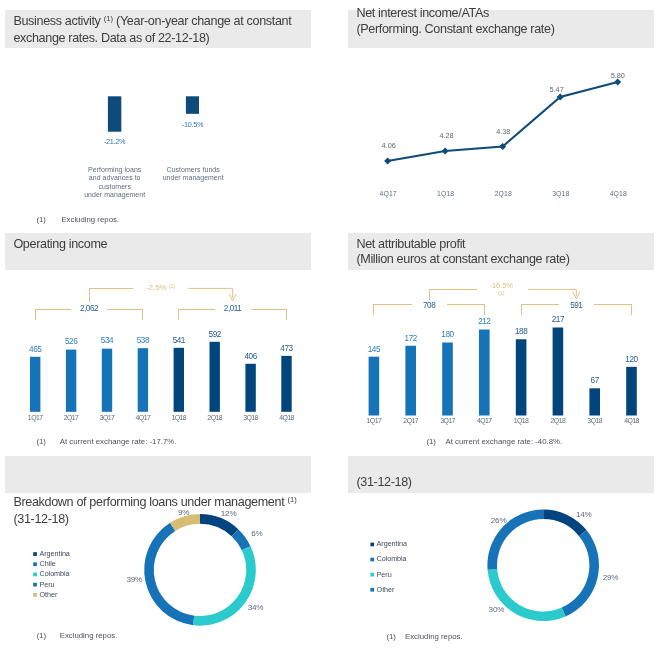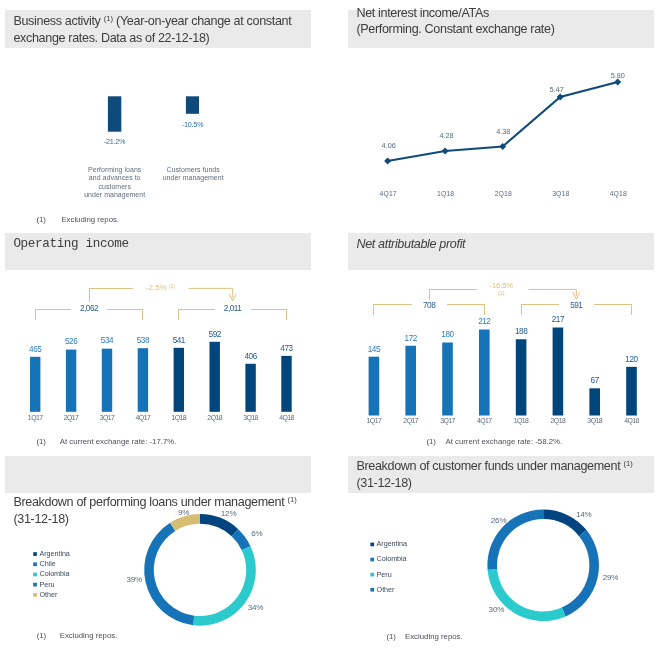--- a/index.html
+++ b/index.html
@@ -18,33 +18,33 @@
 </style>
 </head>
 <body>
 
 <div class="page">
   <div class="band" style="left:5.0px;top:10.4px;width:306.0px;height:37.4px;"></div>
   <div class="band-title" style="left:13.4px;top:14.0px;"><span>Business activity <span class="sup">(1)</span> (Year-on-year change at constant</span><br><span>exchange rates. Data as of 22-12-18)</span></div>
   <div class="band" style="left:348.0px;top:10.4px;width:306.0px;height:37.4px;"></div>
   <div class="band-title" style="left:356.4px;top:6px;"><span>Net interest income/ATAs</span><br><span>(Performing. Constant exchange rate)</span></div>
   <div class="band" style="left:5.0px;top:233.0px;width:306.0px;height:37.4px;"></div>
-  <div class="band-title" style="left:13.4px;top:236.6px;font-family:Liberation Mono, monospace;"><span>Operating income</span><br></div>
+  <div class="band-title" style="left:13.4px;top:236.6px;"><span>Operating income</span><br></div>
   <div class="band" style="left:348.0px;top:233.0px;width:306.0px;height:37.4px;"></div>
-  <div class="band-title" style="left:356.4px;top:236.6px;font-style:italic;"><span>Net attributable profit</span><br></div>
+  <div class="band-title" style="left:356.4px;top:236.6px;"><span>Net attributable profit</span><br><span>(Million euros at constant exchange rate)</span></div>
   <div class="band" style="left:5.0px;top:455.7px;width:306.0px;height:37.4px;"></div>
   <div class="band-title" style="left:13.4px;top:459.3px;margin-top:36px;"><span>Breakdown of performing loans under management <span class="sup">(1)</span></span><br><span>(31-12-18)</span></div>
   <div class="band" style="left:348.0px;top:455.7px;width:306.0px;height:37.4px;"></div>
-  <div class="band-title" style="left:356.4px;top:459.3px;"><span>Breakdown of customer funds under management <span class="sup">(1)</span></span><br><span>(31-12-18)</span></div>
+  <div class="band-title" style="left:356.4px;top:459.3px;"><br><span>(31-12-18)</span></div>
   <div class="fnote" style="left:36.4px;top:214.6px;">(1)</div>
   <div class="fnote" style="left:61.4px;top:214.6px;">Excluding repos.</div>
   <div class="fnote" style="left:36.4px;top:437.3px;">(1)</div>
   <div class="fnote" style="left:59.8px;top:437.3px;">At current exchange rate: -17.7%.</div>
   <div class="fnote" style="left:426.4px;top:436.8px;">(1)</div>
-  <div class="fnote" style="left:445.5px;top:436.8px;">At current exchange rate: -58.2%.</div>
+  <div class="fnote" style="left:445.5px;top:436.8px;">At current exchange rate: -40.8%.</div>
   <div class="fnote" style="left:36.7px;top:631.2px;">(1)</div>
   <div class="fnote" style="left:59.7px;top:631.2px;">Excluding repos.</div>
   <div class="fnote" style="left:386.4px;top:631.6px;">(1)</div>
   <div class="fnote" style="left:405.0px;top:631.6px;">Excluding repos.</div>
   <svg class="svgl" width="659" height="663" viewBox="0 0 659 663">
     <g>
       <rect x="107.90" y="96.30" width="13.40" height="35.40" fill="#0e4b7b"></rect>
     <text x="114.60" y="144.10" font-size="7.3" fill="#2f74ab" text-anchor="middle" letter-spacing="-0.3">-21.2%</text>
     <text x="114.70" y="172.30" font-size="6.95" fill="#5d6b7c" text-anchor="middle" letter-spacing="0.05">Performing loans</text>
     <text x="114.70" y="180.45" font-size="6.95" fill="#5d6b7c" text-anchor="middle" letter-spacing="0.05">and advances to</text>

